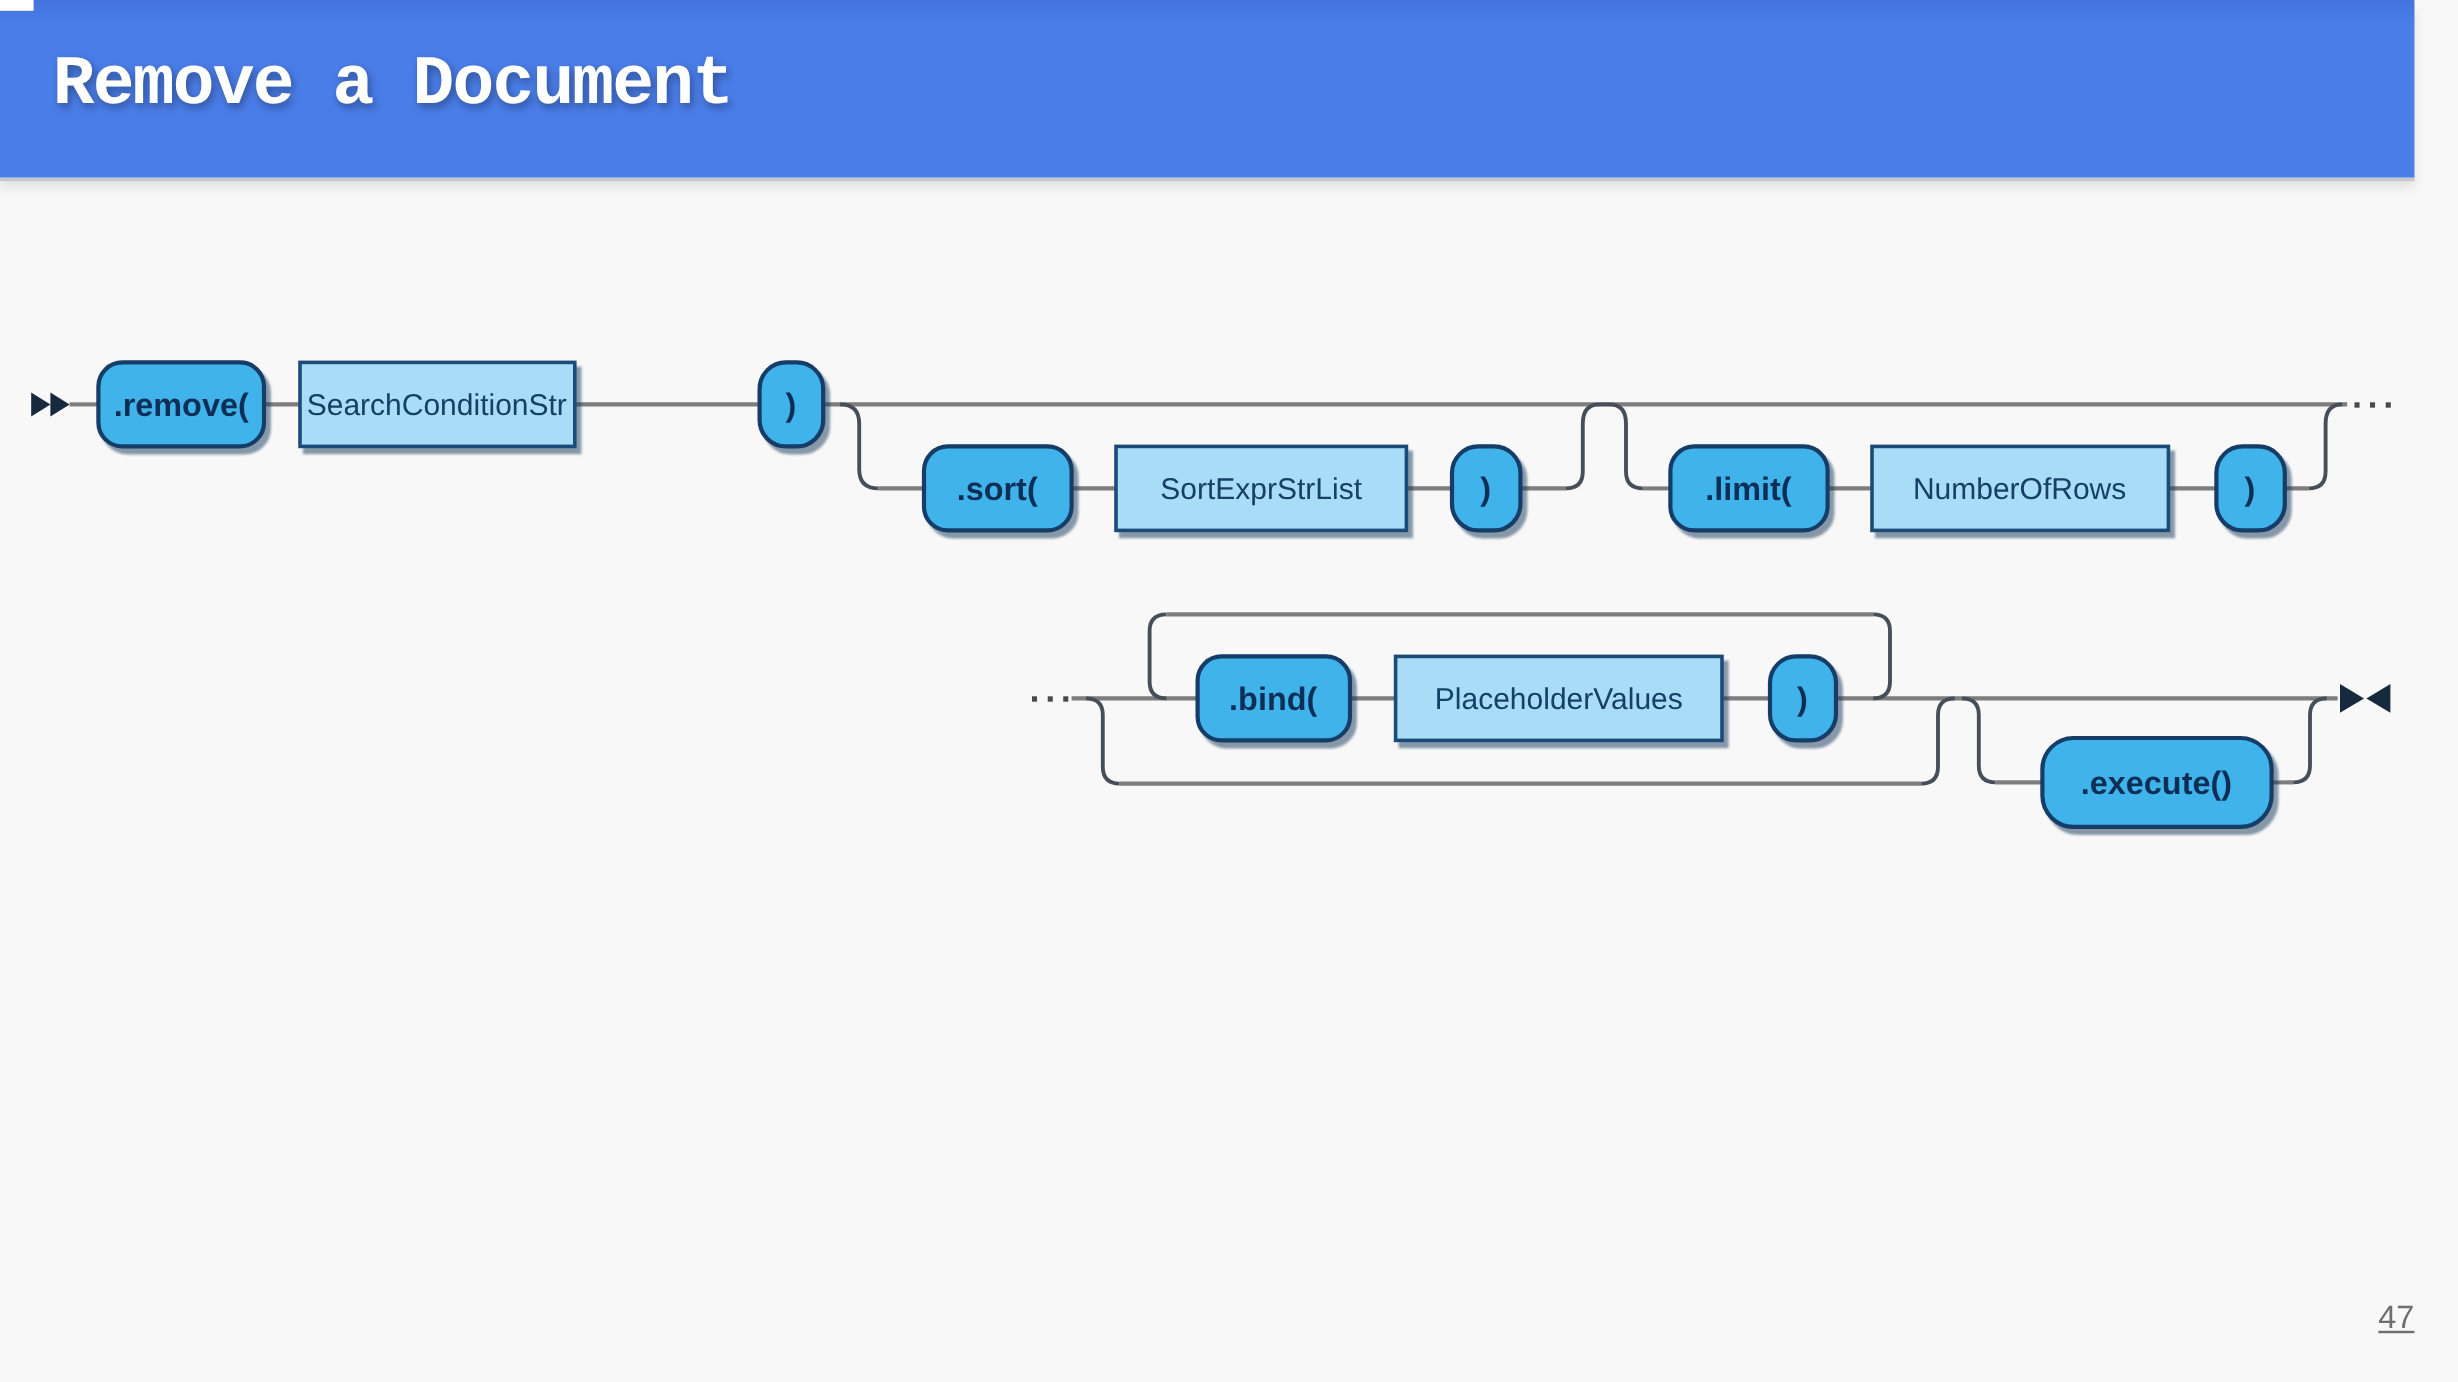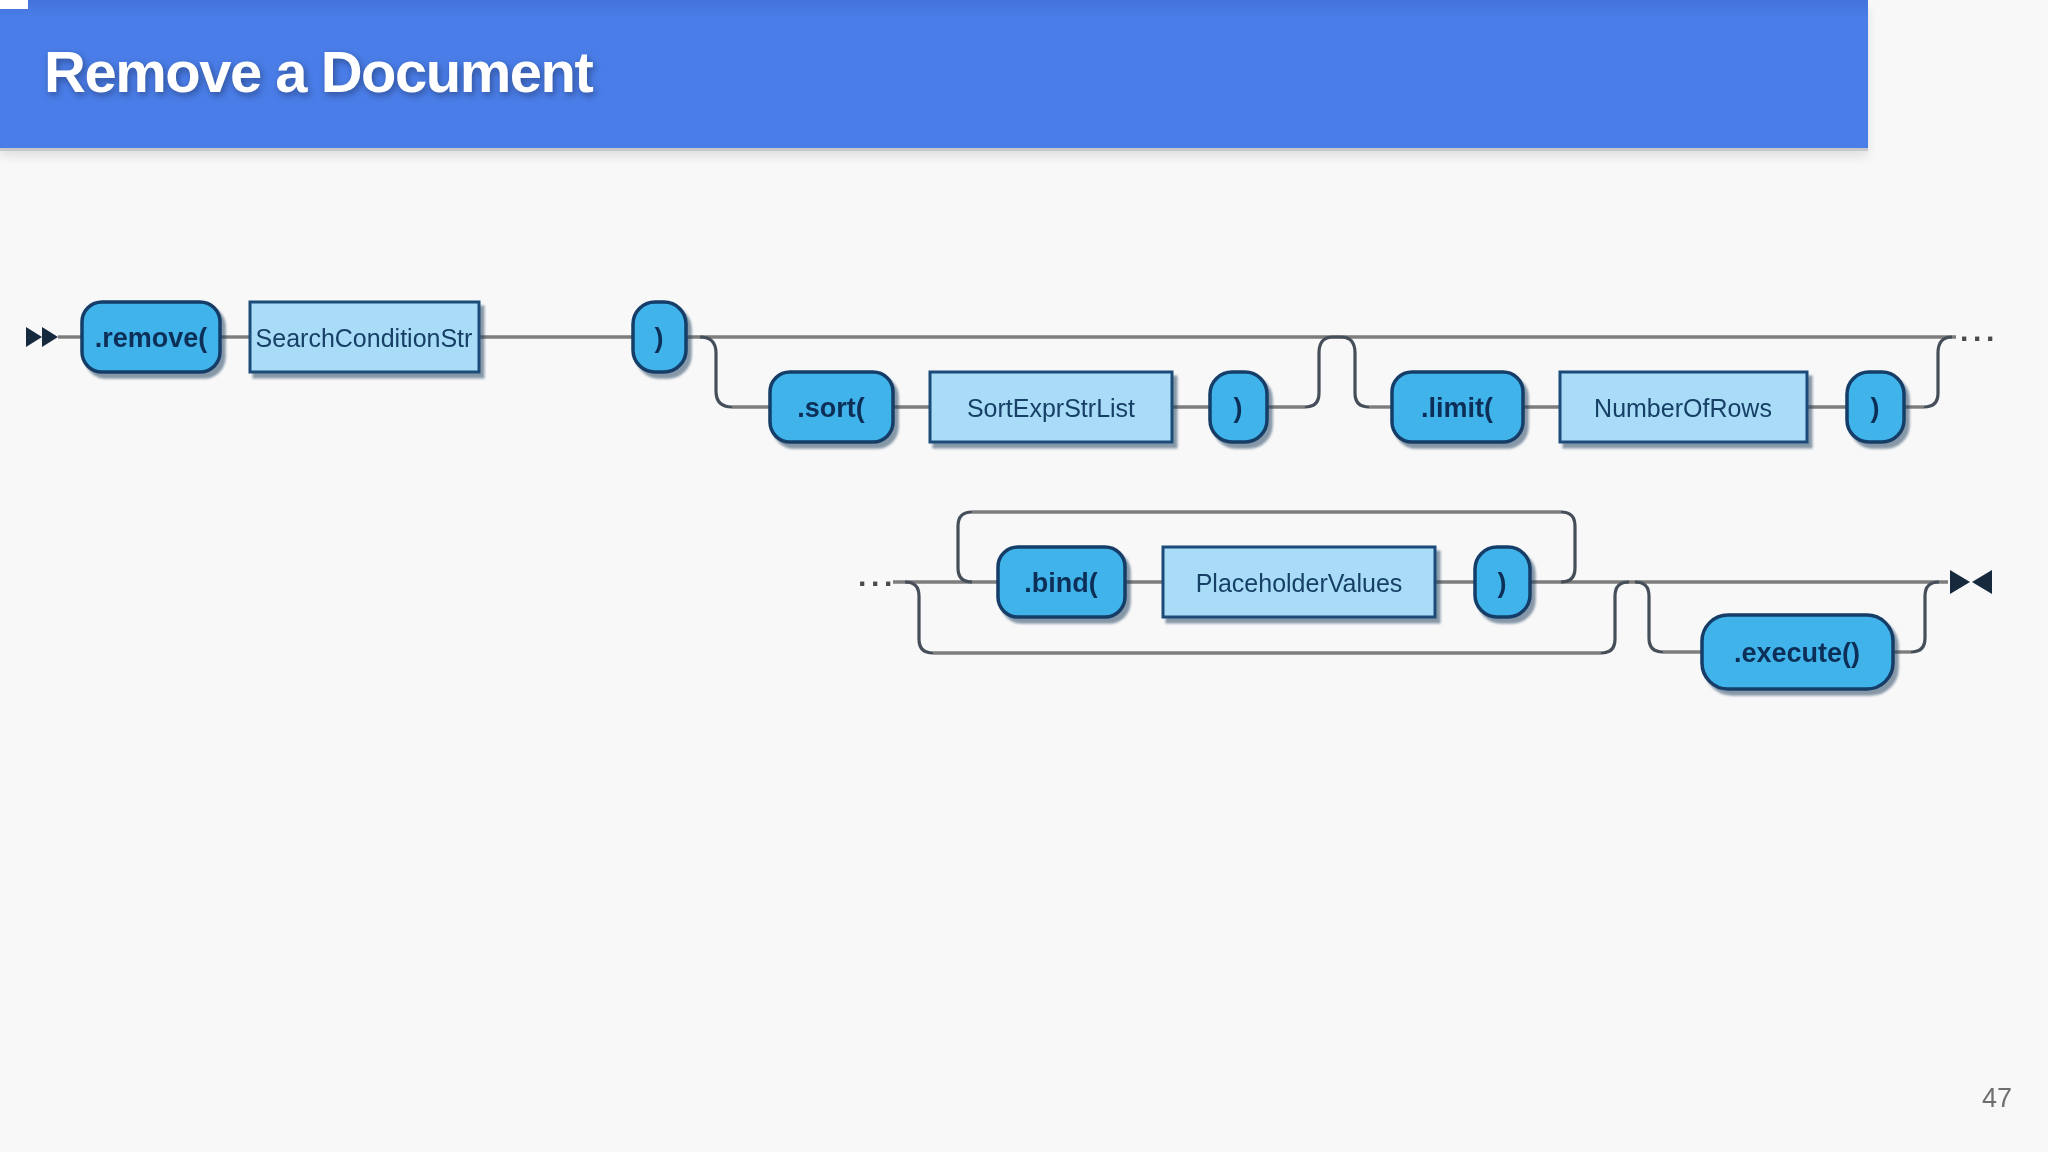--- a/index.html
+++ b/index.html
@@ -3,23 +3,24 @@
 <meta charset="utf-8">
 <style>
   html,body{margin:0;padding:0;}
   body{
     width:2048px;height:1152px;
     background:#f8f8f9;
     font-family:"Liberation Sans",sans-serif;
     overflow:hidden;position:relative;
   }
   .slide-header{
-    position:absolute;left:0;top:0;width:1868px;height:148px;
+    position:absolute;left:0;top:0;width:2012px;height:148px;
     background:linear-gradient(180deg,#4373dd 0%,#4a7de8 12%,#4a7de8 100%);
     box-shadow:0 3px 0 #c6c8cc, 0 8px 10px rgba(0,0,0,0.10);
+    font-family:Liberation Mono, monospace;
   }
   .slide-title{
     margin:0;position:absolute;left:44px;top:50%;transform:translateY(-54%);
     color:#ffffff;font-size:58px;font-weight:700;letter-spacing:-1.5px;
     text-shadow:2px 3px 7px rgba(0,0,0,0.35);
     white-space:nowrap;
   }
   .corner-artifact{
     position:absolute;left:0;top:0;width:28px;height:9px;background:#ffffff;
   }
@@ -27,21 +28,21 @@
   .h-line{stroke:#7d7d7d;stroke-width:3.4;fill:none;}
   .arc{stroke:#454e59;stroke-width:3.2;fill:none;stroke-linecap:butt;}
   .t-box{stroke:#143e68;stroke-width:3.5;}
   .nt-box{stroke:#1c4c79;stroke-width:3;}
   .t-label{font-family:"Liberation Sans",sans-serif;font-size:27px;font-weight:700;fill:#0d2f56;}
   .nt-label{font-family:"Liberation Sans",sans-serif;font-size:25px;fill:#163f66;}
   .dots{font-family:"Liberation Sans",sans-serif;font-size:30px;font-weight:700;fill:#4a4a4a;letter-spacing:3px;}
   .endpoint{fill:#16293d;}
   .page-number{
     position:absolute;right:36px;bottom:38px;
-    font-size:27px;color:#6f6f6f;
+    font-size:27px;color:#6f6f6f;text-decoration:underline;
   }
 </style>
 </head>
 <body>
 
 <header class="slide-header">
   <h1 class="slide-title">Remove a Document</h1>
 </header>
 <div class="corner-artifact"></div>
 

